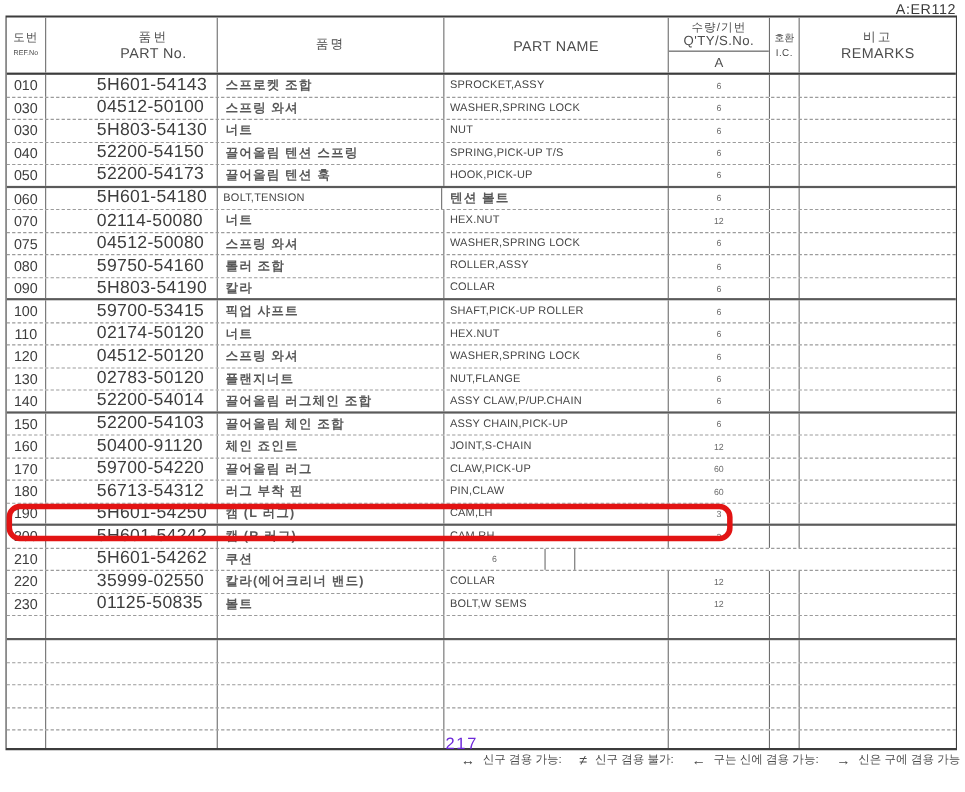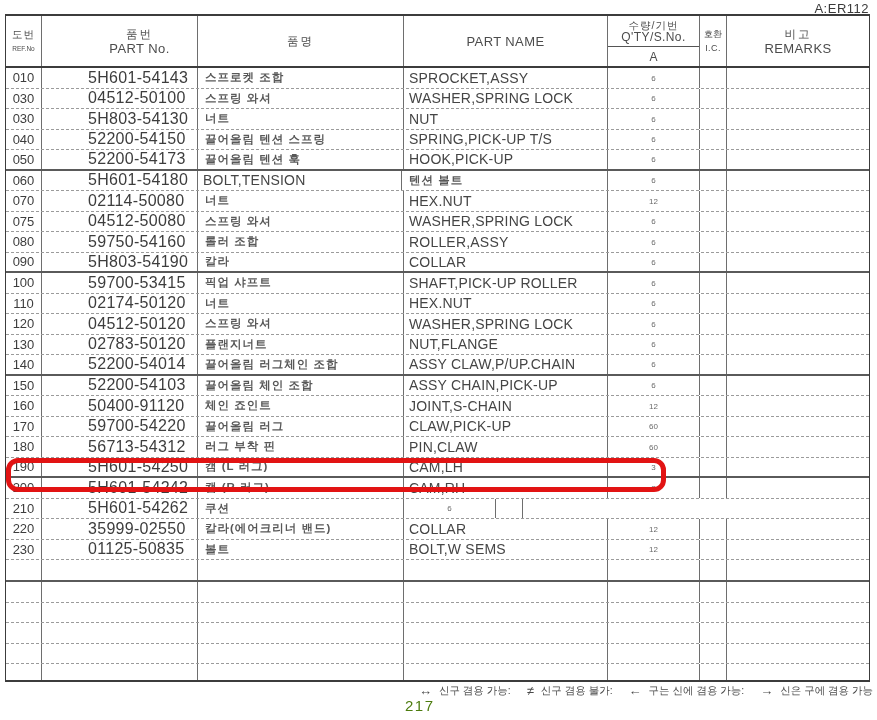--- a/index.html
+++ b/index.html
@@ -60,21 +60,21 @@
   .qty-top .h-en{font-size:12px;line-height:13px;}
   .qty-sub{width:100%;height:19px;display:flex;justify-content:center;align-items:center;font-size:12px;}
 
   
   .row{height:20.5px;border-bottom:1px dashed #9b9b9b;align-items:stretch;}
   .row.group-end{border-bottom:2px solid #5a5a5a;}
   .row .cell{display:flex;align-items:center;}
   .ref-cell{justify-content:center;font-size:13px;color:#3d3d3d;}
   .pno-cell{padding-left:6px;font-size:16px;letter-spacing:0.3px;color:#3d3d3d;}
   .kname-cell{padding-left:7px;font-size:11.5px;color:#585858;letter-spacing:1px;font-weight:bold;}
-  .pname-cell{padding-left:5px;font-size:14px;color:#454545;letter-spacing:0.2px;}
+  .pname-cell{padding-left:5px;font-size:10px;color:#454545;letter-spacing:0.2px;}
   .qty-cell{justify-content:center;align-items:flex-start;font-size:8px;line-height:9px;padding-top:1px;color:#6a6a6a;}
 
   
   .filler-row{height:22px;border-bottom:2px solid #5a5a5a;}
   .empty-row{height:20.5px;border-bottom:1px dashed #9b9b9b;}
   .empty-row.last{border-bottom:none;height:19px;}
 
   
   .hl-box{
     position:absolute;
@@ -89,22 +89,22 @@
 
   
   .legend{
     position:absolute;top:684px;left:0;right:4px;
     display:flex;justify-content:flex-end;gap:16px;
     font-size:10.5px;color:#4a4a4a;white-space:nowrap;
   }
   .legend .seg{display:flex;gap:7px;align-items:center;}
   .legend .sym{font-size:13px;line-height:12px;color:#4a4a4a;}
   .page-number{
-    position:absolute;top:697px;left:405px;
-    font-size:15px;letter-spacing:1.5px;color:#4d7c0f;
+    position:absolute;top:668px;left:405px;
+    font-size:15px;letter-spacing:1.5px;color:#6d28d9;
   }
 </style>
 </head>
 <body>
 
 <div id="page">
 
   <div class="doc-code">A:ER112</div>
 
   <div class="parts-table">

